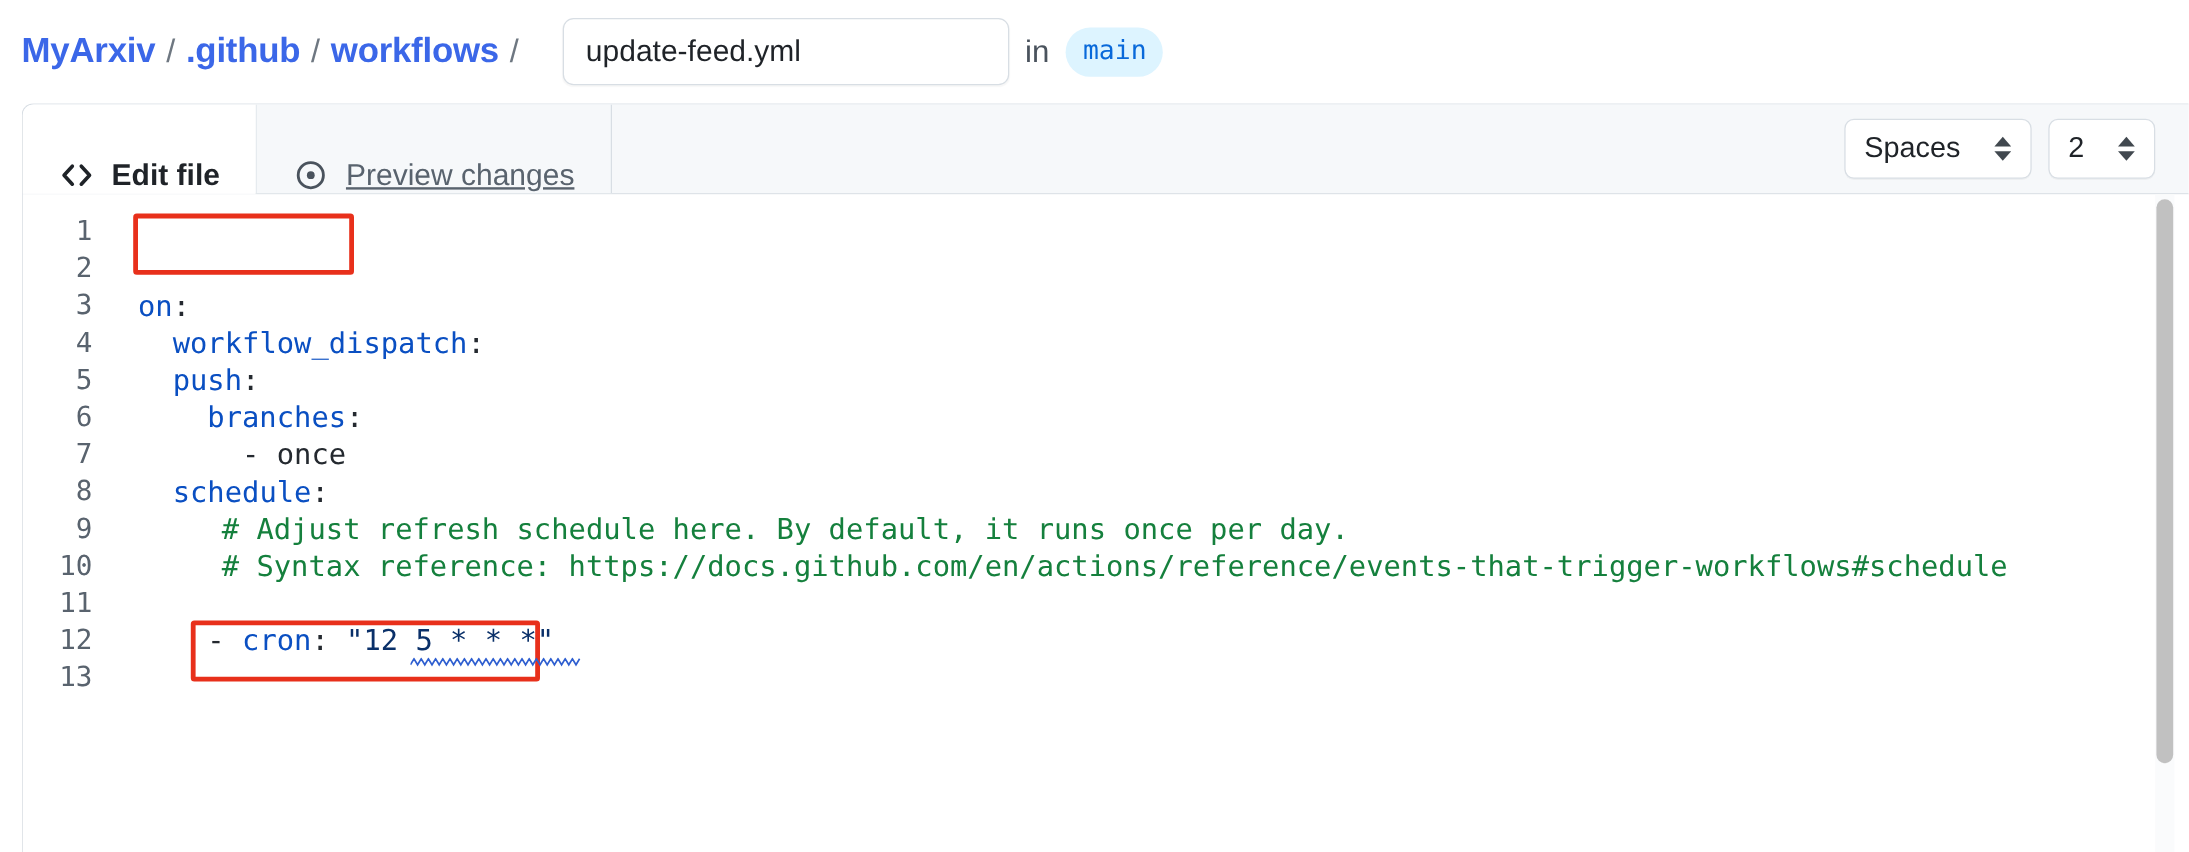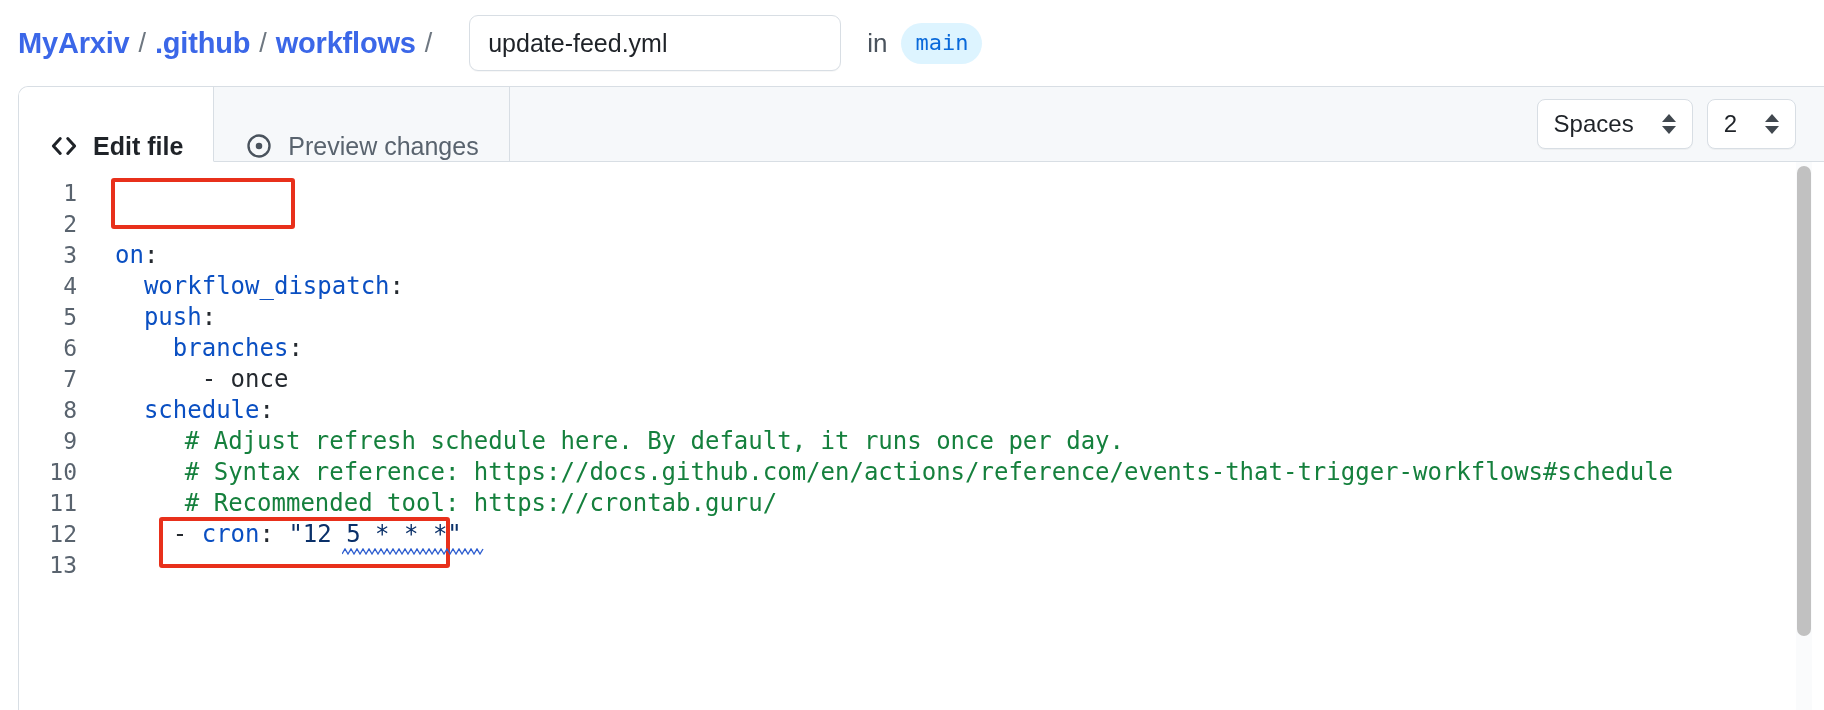--- a/index.html
+++ b/index.html
@@ -49,21 +49,21 @@
     font-family: "Liberation Sans", sans-serif;
     font-size: 25px;
     color: #1f2328;
     padding: 0 18px;
     outline: none;
     box-shadow: 0 1px 1px rgba(27,31,36,0.035);
   }
   #in-word {
     font-size: 26px;
     color: #4a535d;
-    margin: 0 14px 0 26px;
+    margin: 0 14px 0 13px;
   }
   #branch-badge {
     background: #ddf4ff;
     color: #0969da;
     font-family: "DejaVu Sans Mono", monospace;
     font-size: 22px;
     line-height: 1;
     padding: 9px 14px 10px;
     border-radius: 999px;
     white-space: nowrap;
@@ -107,20 +107,21 @@
     color: #1f2328;
     font-weight: 700;
     border-bottom: 1px solid #ffffff;
     margin-bottom: -1px;
     border-top-left-radius: 9px;
   }
   .tab.inactive {
     background: #f6f8fa;
     color: #59636e;
     font-weight: 400;
+    text-decoration: underline;
   }
   .tab-icon {
     display: inline-flex;
     align-items: center;
     justify-content: center;
     width: 30px;
     height: 30px;
   }
   #toolbar-spacer { flex: 1; }
   #toolbar-selects {
@@ -307,21 +308,21 @@
         <div class="code-row"><span class="ln">1</span></div>
         <div class="code-row"><span class="ln">2</span><span class="code-text"></span></div>
         <div class="code-row"><span class="ln">3</span><span class="code-text"><span class="k">on</span><span class="pn">:</span></span></div>
         <div class="code-row"><span class="ln">4</span><span class="code-text"><span class="pn">  </span><span class="k">workflow_dispatch</span><span class="pn">:</span></span></div>
         <div class="code-row"><span class="ln">5</span><span class="code-text"><span class="pn">  </span><span class="k">push</span><span class="pn">:</span></span></div>
         <div class="code-row"><span class="ln">6</span><span class="code-text"><span class="pn">    </span><span class="k">branches</span><span class="pn">:</span></span></div>
         <div class="code-row"><span class="ln">7</span><span class="code-text"><span class="pn">      </span><span class="pn">- once</span></span></div>
         <div class="code-row"><span class="ln">8</span><span class="code-text"><span class="pn">  </span><span class="k">schedule</span><span class="pn">:</span></span></div>
         <div class="code-row"><span class="ln">9</span><span class="code-text"><span class="pn">    </span><span class="cm"># Adjust refresh schedule here. By default, it runs once per day.</span></span></div>
         <div class="code-row"><span class="ln">10</span><span class="code-text"><span class="pn">    </span><span class="cm"># Syntax reference: https://docs.github.com/en/actions/reference/events-that-trigger-workflows#schedule</span></span></div>
-        <div class="code-row"><span class="ln">11</span><span class="code-text"><span class="pn">    </span><span class="cm"># Recommended tool: https://crontab.guru/</span></span></div>
+        <div class="code-row"><span class="ln">11</span></div>
         <div class="code-row"><span class="ln">12</span><span class="code-text"><span class="pn">    </span><span class="pn">- </span><span class="k">cron</span><span class="pn">: </span><span class="str">"12 5 * * *"</span></span></div>
         <div class="code-row"><span class="ln">13</span><span class="code-text"></span></div>
       </div>
 
     <div class="annot" id="annot-name"></div>
     <div class="annot" id="annot-cron"></div>
 
     <svg id="cron-squiggle" viewBox="0 0 142 8" preserveAspectRatio="none">
       <path d="M0 6 L3 1 L6 6 L9 1 L12 6 L15 1 L18 6 L21 1 L24 6 L27 1 L30 6 L33 1 L36 6 L39 1 L42 6 L45 1 L48 6 L51 1 L54 6 L57 1 L60 6 L63 1 L66 6 L69 1 L72 6 L75 1 L78 6 L81 1 L84 6 L87 1 L90 6 L93 1 L96 6 L99 1 L102 6 L105 1 L108 6 L111 1 L114 6 L117 1 L120 6 L123 1 L126 6 L129 1 L132 6 L135 1 L138 6 L141 1" fill="none" stroke="#2f5fd0" stroke-width="1.4"></path>
     </svg>

